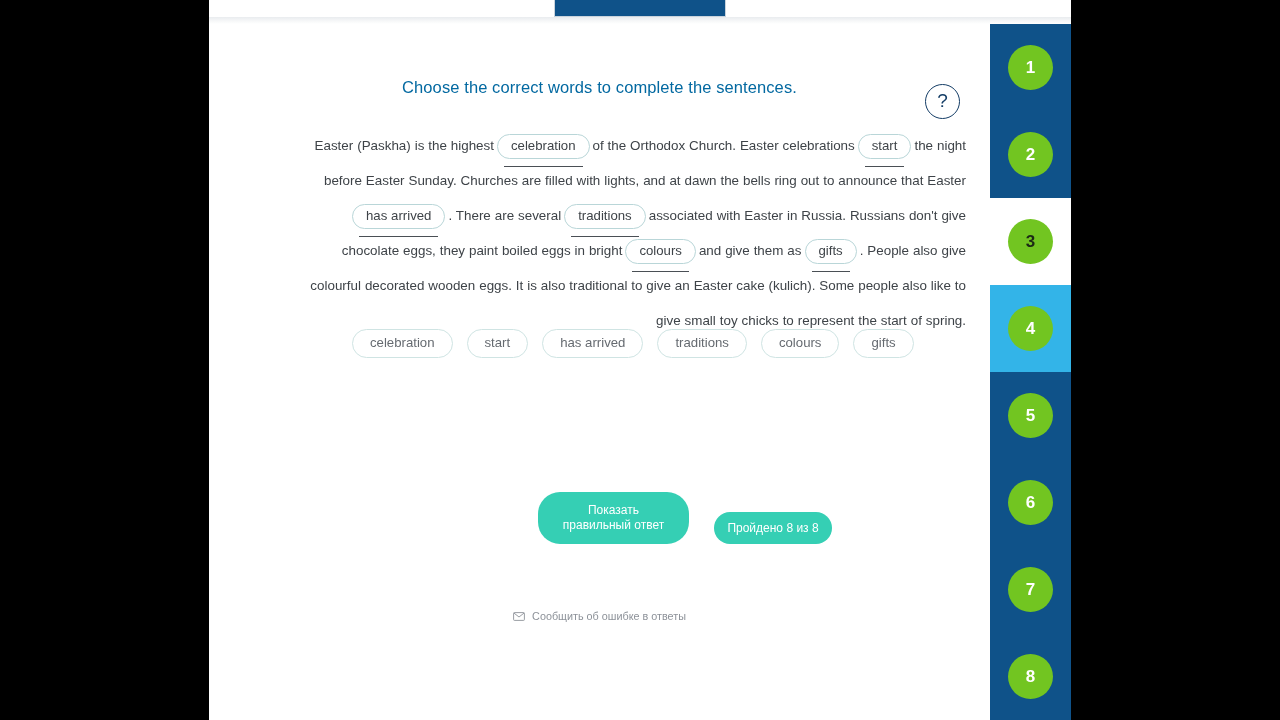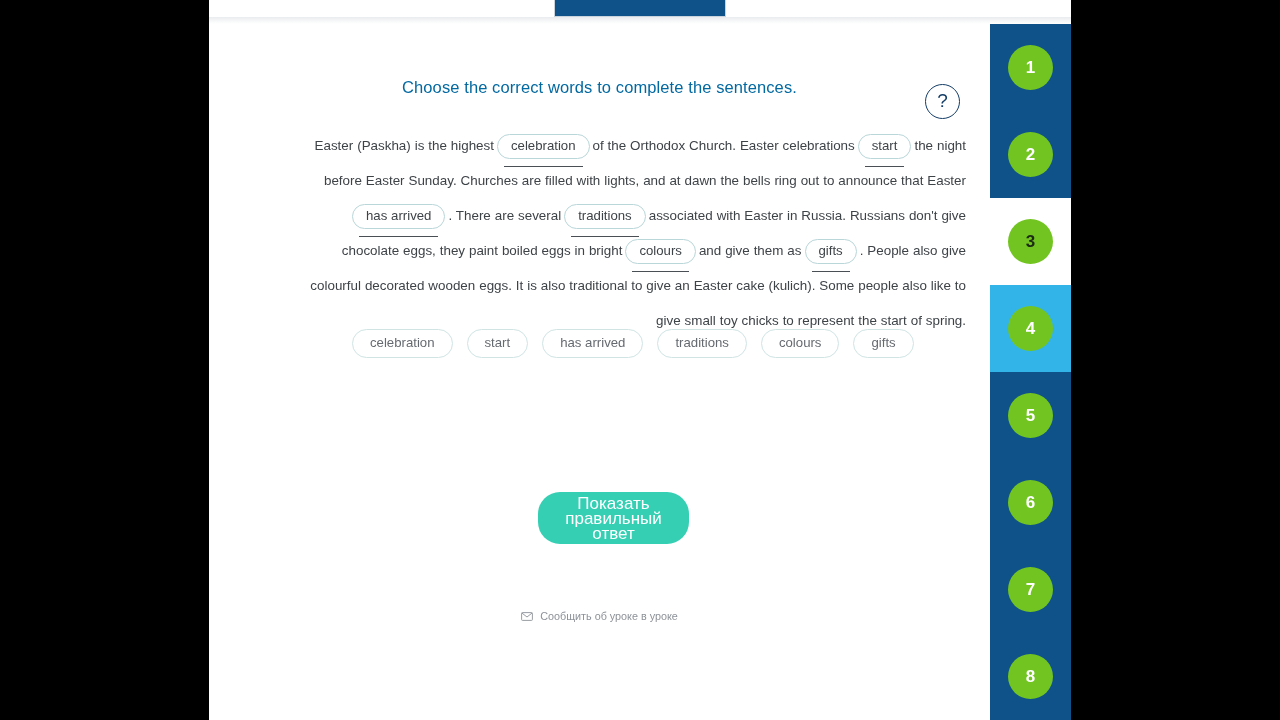--- a/index.html
+++ b/index.html
@@ -159,21 +159,21 @@
     top: 455px;
     width: 781px;
     height: 60px;
   }
   .action-btn {
     position: absolute;
     background: #35cfb4;
     color: #ffffff;
     border: none;
     border-radius: 22px;
-    font-size: 17px;
+    font-size: 12px;
     font-family: "Liberation Sans", sans-serif;
     text-align: center;
     cursor: pointer;
     padding: 0;
   }
   #btn-reset {
     left: 153px;
     top: 33px;
     width: 151px;
     height: 32px;
@@ -308,31 +308,32 @@
         <div class="bank-chip">celebration</div>
         <div class="bank-chip">start</div>
         <div class="bank-chip">has arrived</div>
         <div class="bank-chip">traditions</div>
         <div class="bank-chip">colours</div>
         <div class="bank-chip">gifts</div>
       </div>
 
       <div id="actions">
         <button class="action-btn" id="btn-show-answer">Показать правильный ответ</button>
+        <button class="action-btn" id="btn-progress">Пройдено 8 из 8</button>
       </div>
 
 
       <div id="report-link">
         <span>
           <svg width="12" height="9" viewBox="0 0 12 9">
             <rect x="0.6" y="0.6" width="10.8" height="7.8" rx="0.8" fill="none" stroke="#8d9299" stroke-width="0.9"></rect>
             <path d="M0.9 1 L6 5 L11.1 1" fill="none" stroke="#8d9299" stroke-width="0.9"></path>
           </svg>
         </span>
-        <span>Сообщить об уроке в уроке</span>
+        <span>Сообщить об ошибке в ответы</span>
       </div>
 
     </div>
 
     <div id="sidebar">
       <div class="side-item state-default">
         <div class="side-badge">1</div>
       </div>
       <div class="side-item state-default">
         <div class="side-badge">2</div>

